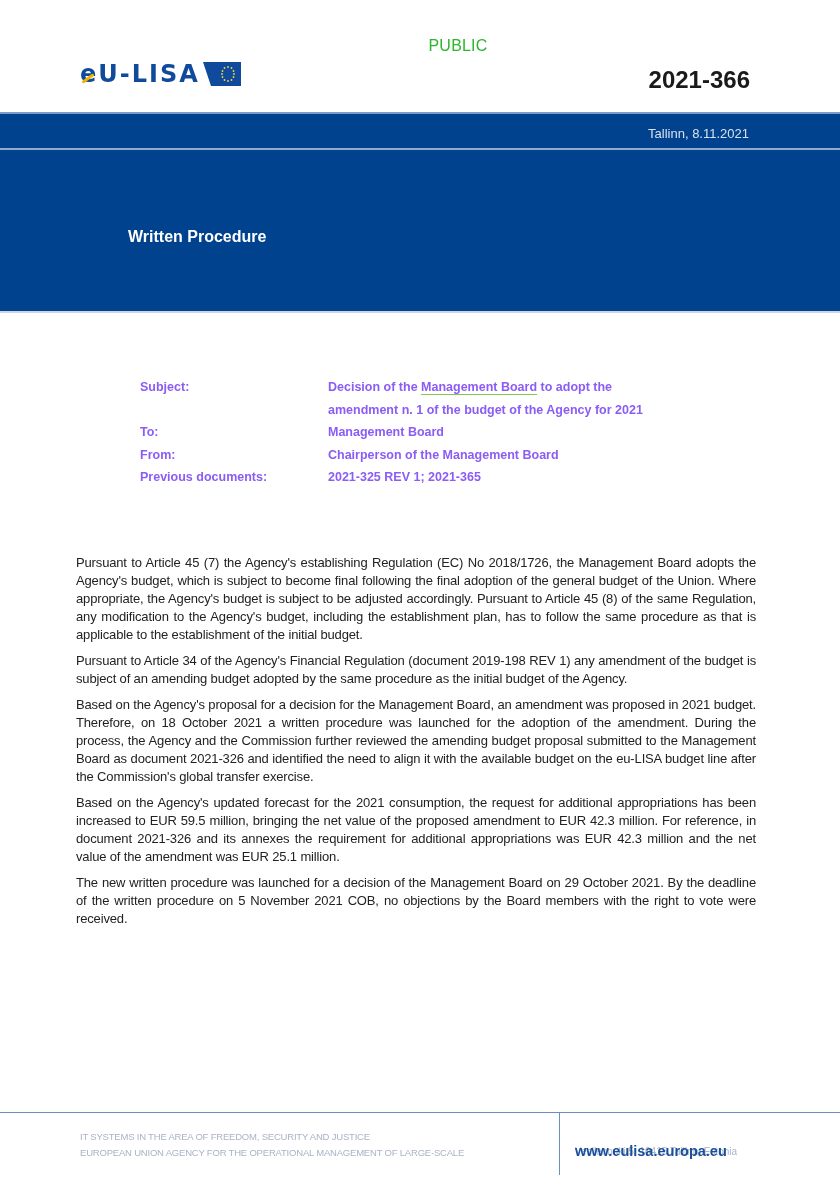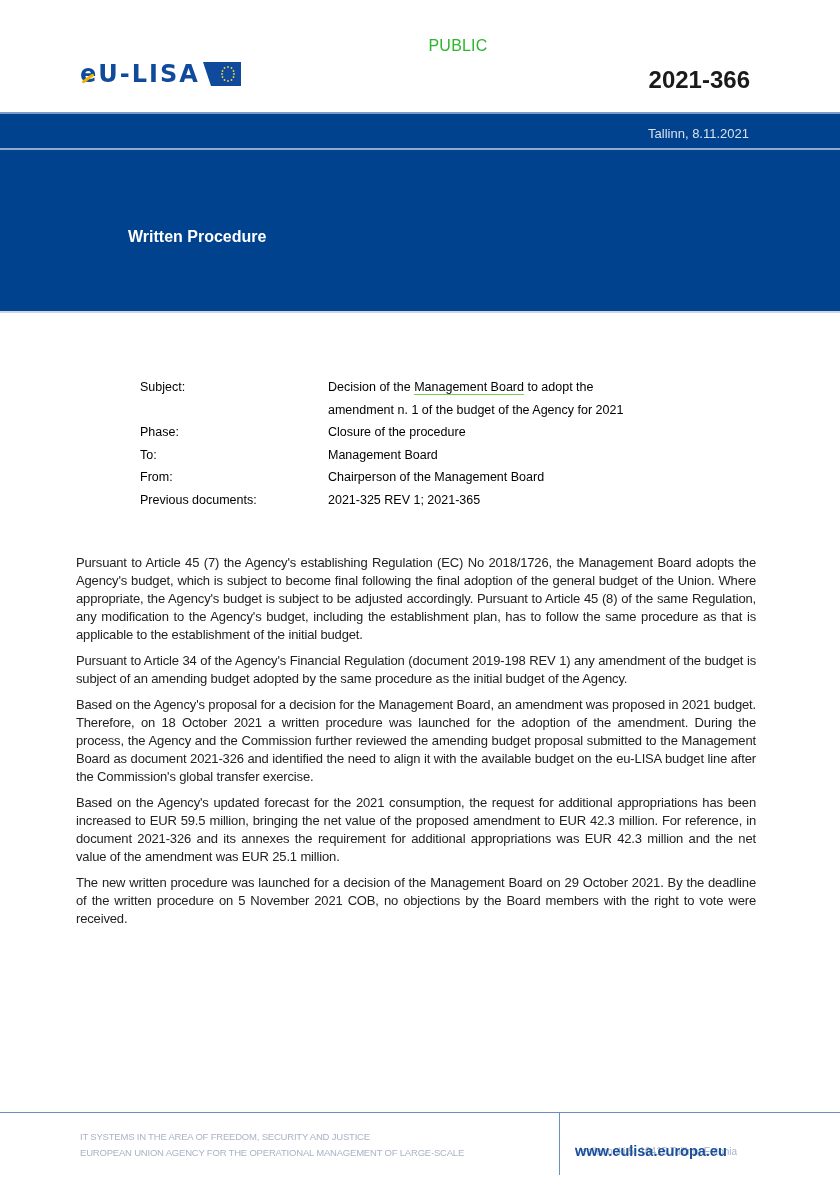--- a/index.html
+++ b/index.html
@@ -33,21 +33,21 @@
   .band-line-mid { position: absolute; left: 0; top: 148px; width: 840px; height: 2px; background: #8eaad0; }
   .band-line-bottom { position: absolute; left: 0; top: 311px; width: 840px; height: 2px; background: #c9d6e8; }
   .date {
     position: absolute; right: 91px; top: 126px; font-size: 13px; color: #d7e1f0;
   }
   .band-title {
     position: absolute; left: 80px; top: 228px; font-size: 16px; font-weight: bold; color: #ffffff; margin-left: 48px;
   }
   .meta {
     position: absolute; left: 140px; top: 376px; width: 560px;
-    font-size: 12.5px; font-weight: normal; color: #000000; line-height: 22.5px;
+    font-size: 12.5px; font-weight: bold; color: #8b5cf6; line-height: 22.5px;
   }
   .meta-row { display: flex; }
   .meta-label { width: 188px; flex-shrink: 0; }
   .meta-value { flex: 1; }
   .underline-green { border-bottom: 1.5px solid #7ccd4e; }
   .body {
     position: absolute; left: 76px; top: 554px; width: 680px;
     font-family: "Liberation Sans Narrow", "Liberation Sans", sans-serif;
     font-size: 13px; line-height: 18px; color: #222; text-align: justify;
     letter-spacing: -0.15px;
@@ -104,24 +104,20 @@
 
 <div class="meta">
   <div class="meta-row">
     <div class="meta-label">Subject:</div>
     <div class="meta-value">
       <span>Decision of the </span><span class="underline-green">Management Board</span><span> to adopt the</span><br>
       <span>amendment n. 1 of the budget of the Agency for 2021</span>
     </div>
   </div>
   <div class="meta-row">
-    <div class="meta-label">Phase:</div>
-    <div class="meta-value">Closure of the procedure</div>
-  </div>
-  <div class="meta-row">
     <div class="meta-label">To:</div>
     <div class="meta-value">Management Board</div>
   </div>
   <div class="meta-row">
     <div class="meta-label">From:</div>
     <div class="meta-value">Chairperson of the Management Board</div>
   </div>
   <div class="meta-row">
     <div class="meta-label">Previous documents:</div>
     <div class="meta-value">2021-325 REV 1; 2021-365</div>

